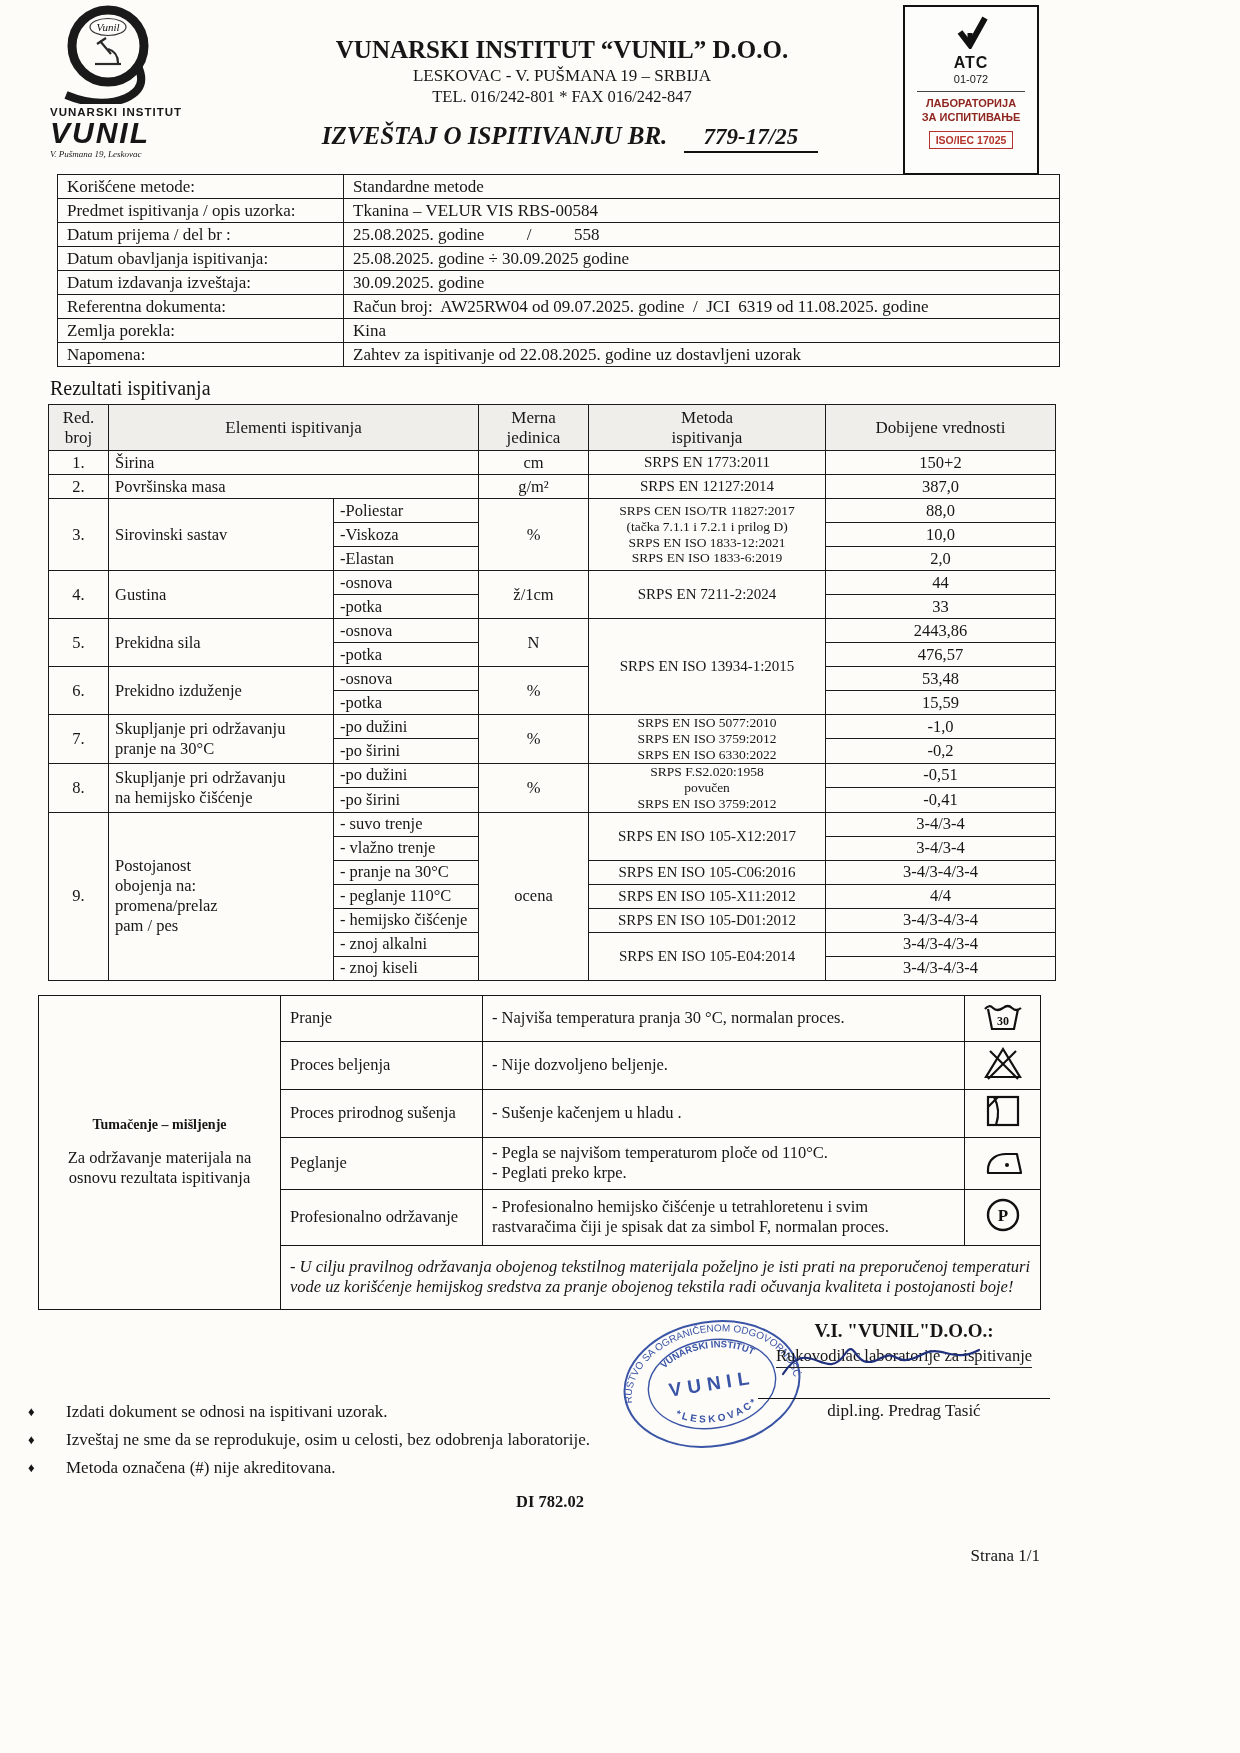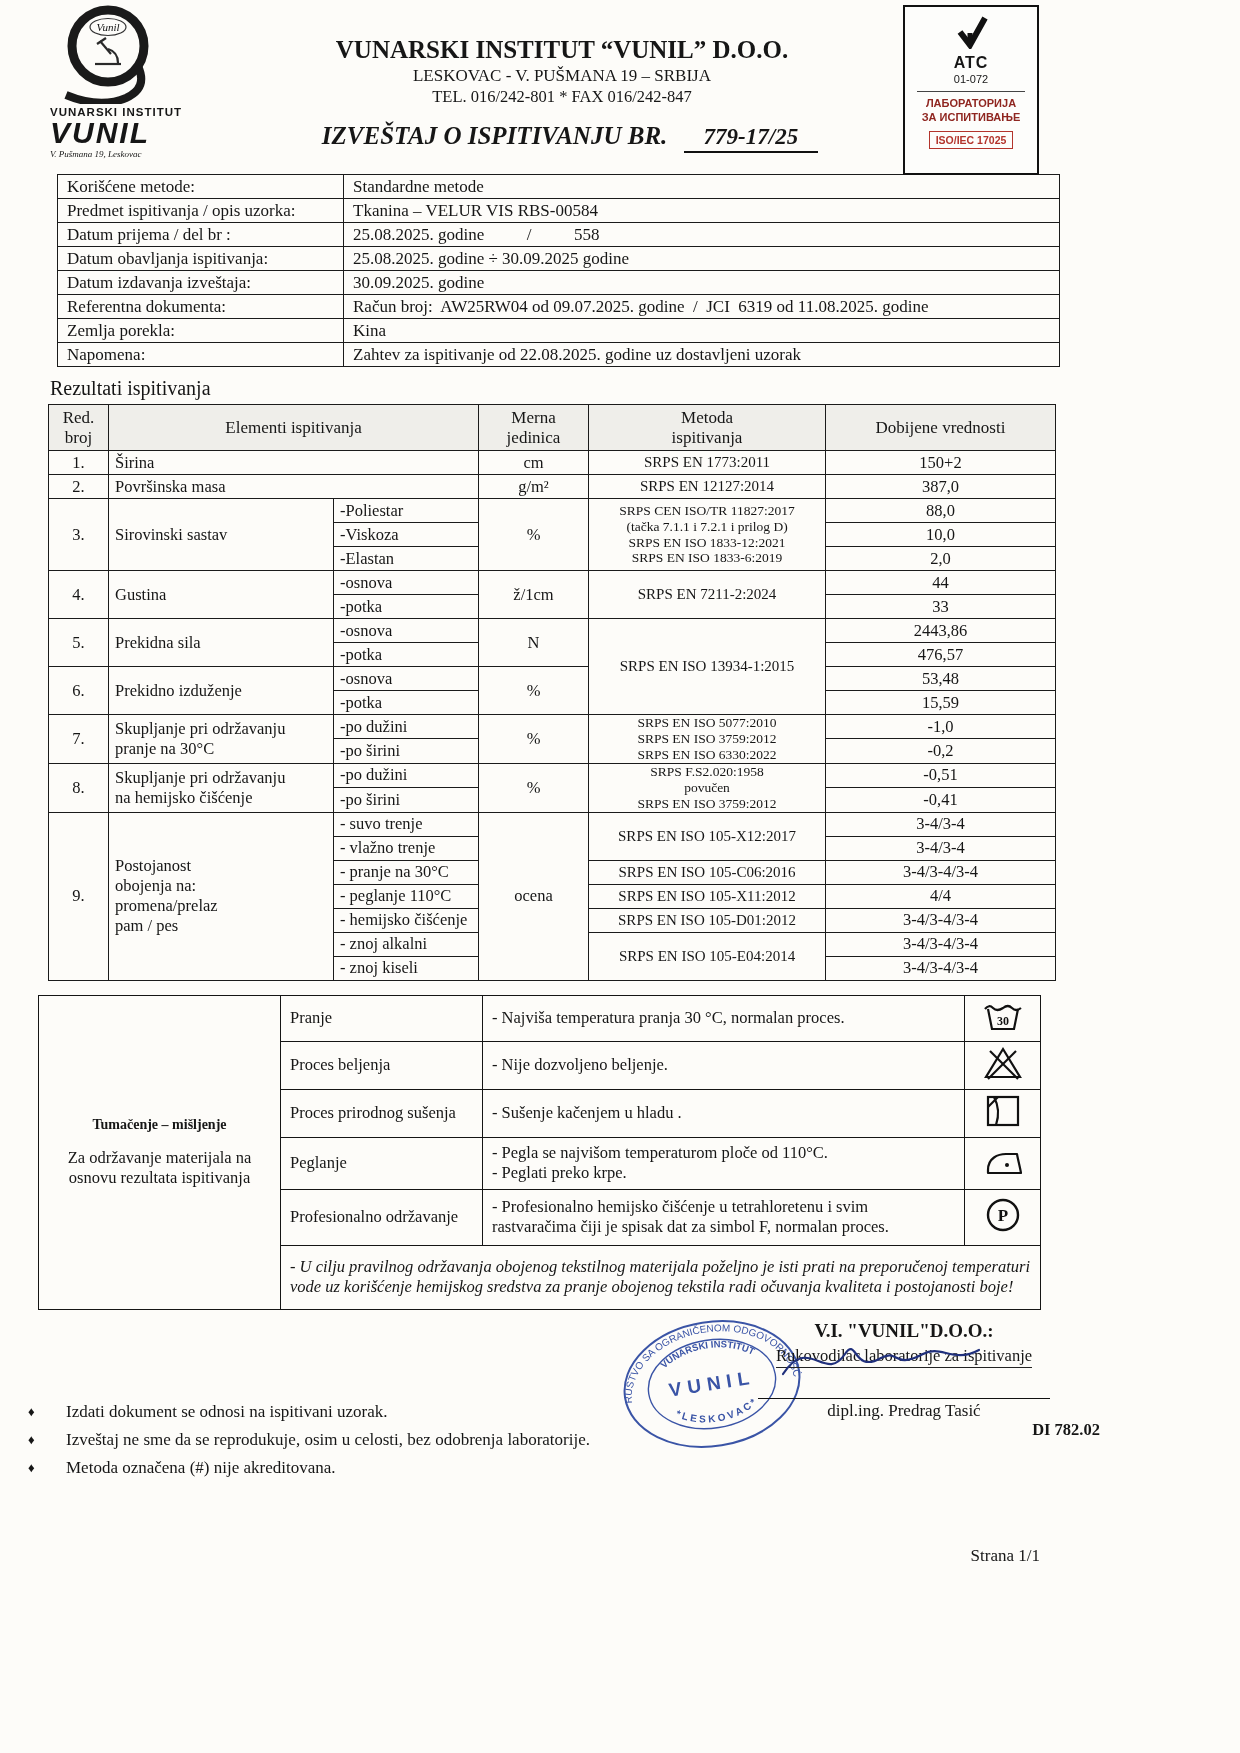--- a/index.html
+++ b/index.html
@@ -63,21 +63,21 @@
   .stamp-wrap { position:absolute; left:612px; top:1306px; }
   .sig { position:absolute; left:758px; top:1320px; width:292px; text-align:center; }
   .sig-company { font-weight:bold; font-size:19px; }
   .sig-role { font-size:16.5px; margin-top:4px; display:inline-block; border-bottom:1.5px solid #222; padding-bottom:1px; }
   .sig-line { border-top:1.8px solid #111; margin-top:30px; }
   .sig-name { font-size:17px; margin-top:2px; }
   .squiggle { position:absolute; left:15px; top:10px; pointer-events:none; }
   .bullets { position:absolute; left:28px; top:1402px; font-size:17px; }
   .bullet-row { margin-bottom:8px; }
   .blt { display:inline-block; width:14px; font-size:13px; margin-right:24px; vertical-align:1px; }
-  .doc-code { position:absolute; left:0; top:1420px; width:1100px; text-align:right; font-weight:bold; font-size:16.5px; }
+  .doc-code { position:absolute; left:0; top:1492px; width:1100px; text-align:center; font-weight:bold; font-size:16.5px; }
   .page-num { position:absolute; right:200px; top:1546px; font-size:17px; }
 </style>
 </head>
 <body>
 
 <div class="page">
 
   <div class="header">
 
     <div class="logo-block">

